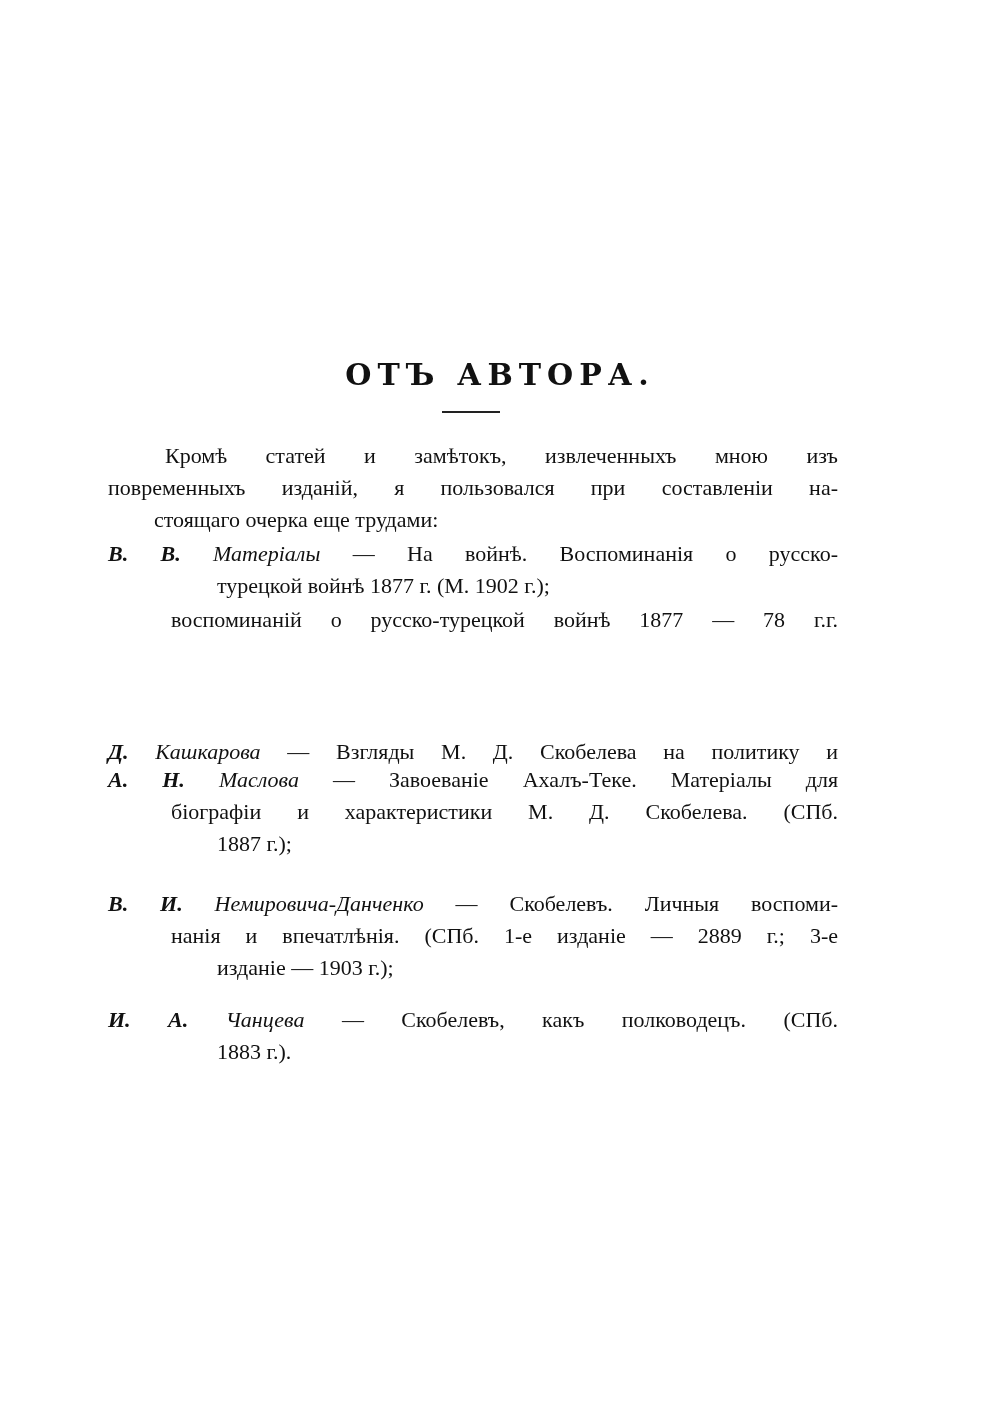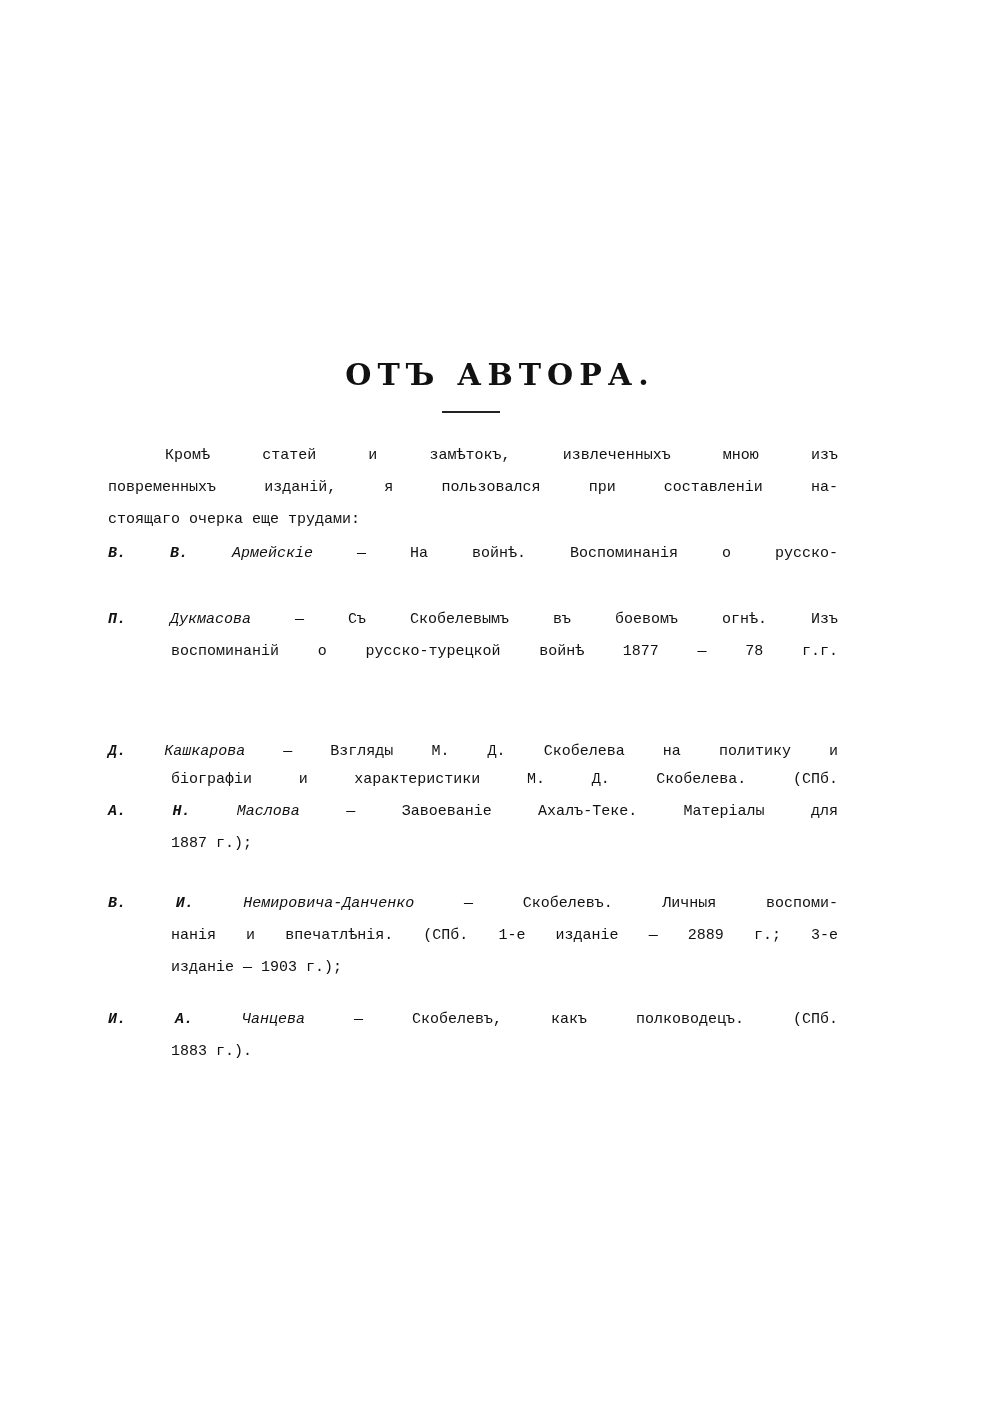--- a/index.html
+++ b/index.html
@@ -37,33 +37,34 @@
       left: 442px;
       top: 411px;
       width: 58px;
       height: 2px;
       background: #222;
     }
     .text {
       position: absolute;
       left: 108px;
       width: 730px;
-      font-family: Liberation Mono, monospace;
-      font-size: 15px;
+      font-family: Liberation Serif, serif;
+      font-size: 22px;
       line-height: 32px;
     }
     .line {
       display: block;
       white-space: nowrap;
       text-align: justify;
       text-align-last: justify;
       height: 32px;
     }
     .line.last {
       text-align-last: left;
+      margin-left: 46px;
     }
     .intro { top: 440px; }
     .intro .line.first { padding-left: 57px; }
     .entry { position: absolute; left: 108px; width: 730px; }
     .entry .line.cont { padding-left: 63px; width: 667px; }
     .entry .line.head { width: 730px; }
     .author { font-style: italic; }
     .initials { font-weight: bold; font-style: italic; }
   </style>
 </head>
@@ -75,42 +76,40 @@
   <div class="rule"></div>
 
   <div class="text intro">
     <span class="line first">Кромѣ статей и замѣтокъ, извлеченныхъ мною изъ</span>
     <span class="line">повременныхъ изданій, я пользовался при составленіи на-</span>
     <span class="line last">стоящаго очерка еще трудами:</span>
   </div>
 
   <div class="entry text" style="top:538px;">
     <span class="line head">
-      <span class="initials">В. В.</span>&nbsp;<span class="author">Армейскіе</span>&nbsp;<span>— На войнѣ. Воспоминанія о русско-</span>
+      <span class="initials">В. В.</span>&nbsp;<span class="author">Матеріалы</span>&nbsp;<span>— На войнѣ. Воспоминанія о русско-</span>
     </span>
+    <span class="line cont last">турецкой войнѣ 1877 г. (М. 1902 г.);</span>
   </div>
 
   <div class="entry text" style="top:604px;">
-    <span class="line head">
-      <span class="initials">П.</span>&nbsp;<span class="author">Дукмасова</span>&nbsp;<span>— Съ Скобелевымъ въ боевомъ огнѣ. Изъ</span>
-    </span>
     <span class="line cont">воспоминаній о русско-турецкой войнѣ 1877 — 78 г.г.</span>
   </div>
 
   <div class="entry text" style="top:736px;">
     <span class="line head">
       <span class="initials">Д.</span>&nbsp;<span class="author">Кашкарова</span>&nbsp;<span>— Взгляды М. Д. Скобелева на политику и</span>
     </span>
   </div>
 
   <div class="entry text" style="top:764px;">
-    <span class="line cont">біографіи и характеристики М. Д. Скобелева. (СПб.</span>
     <span class="line head">
       <span class="initials">А. Н.</span>&nbsp;<span class="author">Маслова</span>&nbsp;<span>— Завоеваніе Ахалъ-Теке. Матеріалы для</span>
     </span>
+    <span class="line cont">біографіи и характеристики М. Д. Скобелева. (СПб.</span>
     <span class="line cont last">1887 г.);</span>
   </div>
 
   <div class="entry text" style="top:888px;">
     <span class="line head">
       <span class="initials">В. И.</span>&nbsp;<span class="author">Немировича-Данченко</span>&nbsp;<span>— Скобелевъ. Личныя воспоми-</span>
     </span>
     <span class="line cont">нанія и впечатлѣнія. (СПб. 1-е изданіе — 2889 г.; 3-е</span>
     <span class="line cont last">изданіе — 1903 г.);</span>
   </div>

